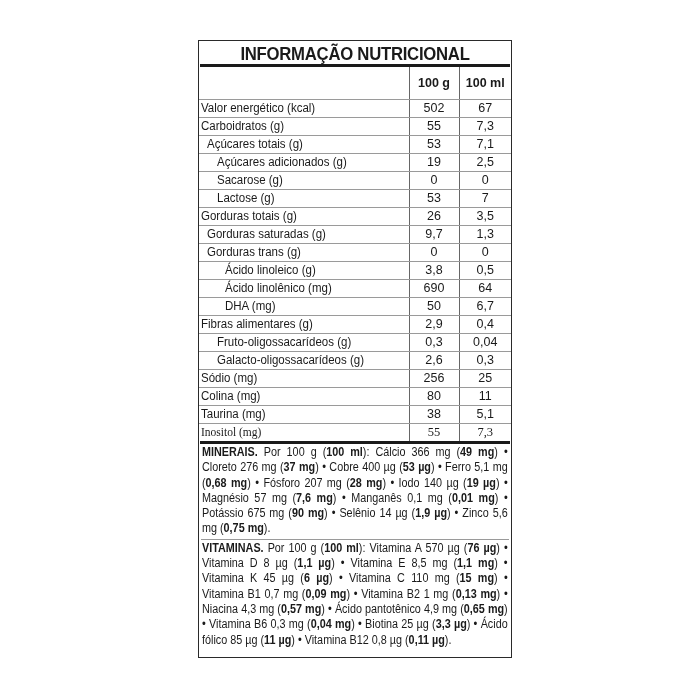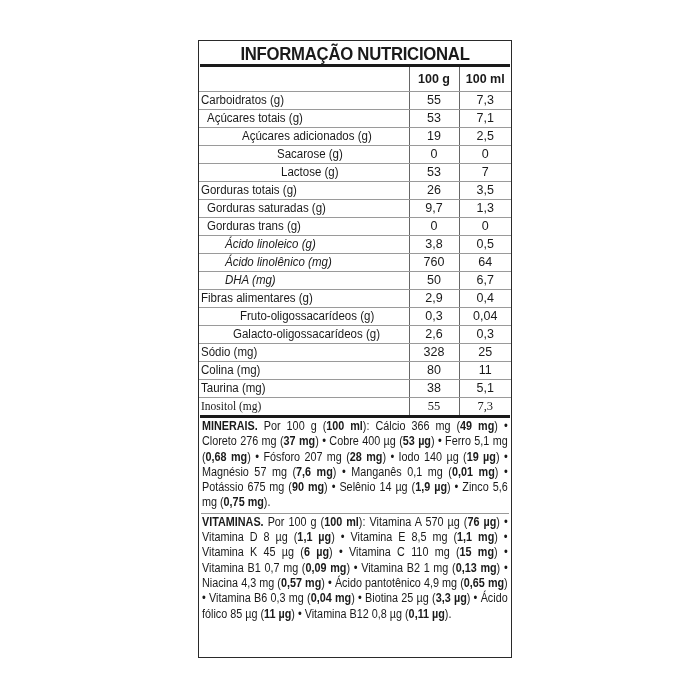--- a/index.html
+++ b/index.html
@@ -8,27 +8,27 @@
   .panel { position:absolute; left:198px; top:40px; width:314px; height:618px;
            border:1.5px solid #2a2a2a; box-sizing:border-box; background:#fff; }
   .title { height:23px; line-height:25px; text-align:center; font-weight:bold;
            font-size:19px; letter-spacing:-0.3px; transform:scaleX(0.88); transform-origin:center; }
   .thick { height:3px; background:#1a1a1a; margin:0 1px; }
   table { border-collapse:collapse; width:100%; table-layout:fixed; }
   col.c-label { width:210px; } col.c-a { width:50px; } col.c-b { width:52px; }
   td { height:17px; padding:0; font-size:12.5px; line-height:17px; border-bottom:1px solid #9a9a9a;
        white-space:nowrap; overflow:hidden; }
   td.num { text-align:center; border-left:1px solid #666; }
-  th { height:24px; font-size:12.5px; font-weight:bold; line-height:16px; border-bottom:1px solid #9a9a9a; padding:0; }
+  th { height:32px; font-size:12.5px; font-weight:bold; line-height:16px; border-bottom:1px solid #9a9a9a; padding:0; }
   th.num { border-left:1px solid #666; text-align:center; }
   td.lbl { padding-left:2px; transform-origin:left; }
   .lbl span { display:inline-block; transform:scaleX(0.92); transform-origin:left; }
   .ind1 { padding-left:8px !important;margin-top:18px; }
-  .ind2 { padding-left:18px !important;text-align:center; }
-  .ind3 { padding-left:26px !important;font-style:italic; }
+  .ind2 { padding-left:18px !important; }
+  .ind3 { padding-left:26px !important; }
   tr:last-child td { border-bottom:none;font-family:Liberation Serif, serif; }
   .thick2 { height:3px; background:#1a1a1a; margin:0 1px; }
   .para { font-size:12px; line-height:15.3px; padding:1px 3px 2px 3px; text-align:justify; }
   .para b { font-weight:bold; }
   .sep { height:1px; background:#9a9a9a; margin:0 2px; }
   .para .inner { display:inline-block; transform:scaleX(0.9); transform-origin:left; width:111%; }
 </style>
 </head>
 <body>
 
@@ -42,20 +42,25 @@
         <col class="c-b">
       </colgroup>
     <thead>
       <tr>
         <th></th>
         <th class="num">100 g</th>
         <th class="num">100 ml</th>
       </tr>
     </thead>
     <tbody id="rows">
+        <tr>
+          <td class="lbl"><span>Valor energético (kcal)</span></td>
+          <td class="num">502</td>
+          <td class="num">67</td>
+        </tr>
         <tr>
           <td class="lbl"><span>Carboidratos (g)</span></td>
           <td class="num">55</td>
           <td class="num">7,3</td>
         </tr>
         <tr>
           <td class="lbl ind1"><span>Açúcares totais (g)</span></td>
           <td class="num">53</td>
           <td class="num">7,1</td>
         </tr>
@@ -89,21 +94,21 @@
           <td class="num">0</td>
           <td class="num">0</td>
         </tr>
         <tr>
           <td class="lbl ind3"><span>Ácido linoleico (g)</span></td>
           <td class="num">3,8</td>
           <td class="num">0,5</td>
         </tr>
         <tr>
           <td class="lbl ind3"><span>Ácido linolênico (mg)</span></td>
-          <td class="num">760</td>
+          <td class="num">690</td>
           <td class="num">64</td>
         </tr>
         <tr>
           <td class="lbl ind3"><span>DHA (mg)</span></td>
           <td class="num">50</td>
           <td class="num">6,7</td>
         </tr>
         <tr>
           <td class="lbl"><span>Fibras alimentares (g)</span></td>
           <td class="num">2,9</td>
@@ -114,21 +119,21 @@
           <td class="num">0,3</td>
           <td class="num">0,04</td>
         </tr>
         <tr>
           <td class="lbl ind2"><span>Galacto-oligossacarídeos (g)</span></td>
           <td class="num">2,6</td>
           <td class="num">0,3</td>
         </tr>
         <tr>
           <td class="lbl"><span>Sódio (mg)</span></td>
-          <td class="num">328</td>
+          <td class="num">256</td>
           <td class="num">25</td>
         </tr>
         <tr>
           <td class="lbl"><span>Colina (mg)</span></td>
           <td class="num">80</td>
           <td class="num">11</td>
         </tr>
         <tr>
           <td class="lbl"><span>Taurina (mg)</span></td>
           <td class="num">38</td>

